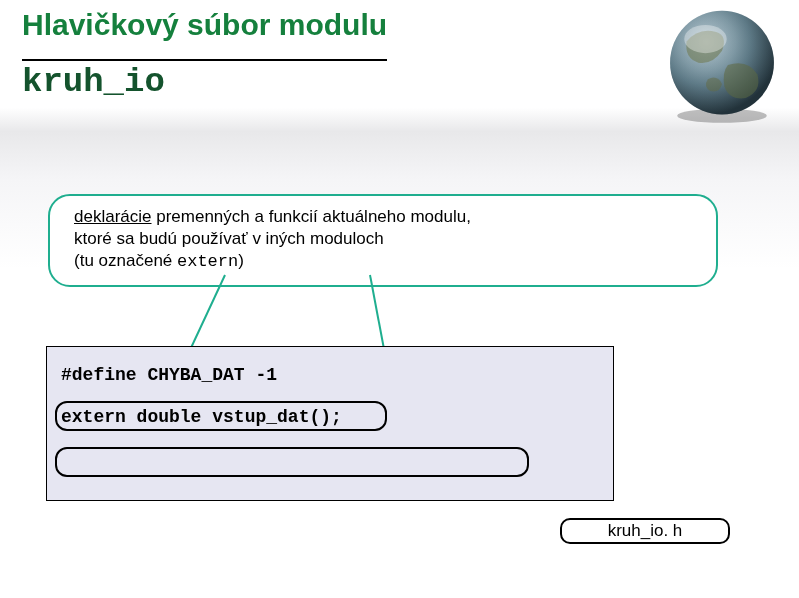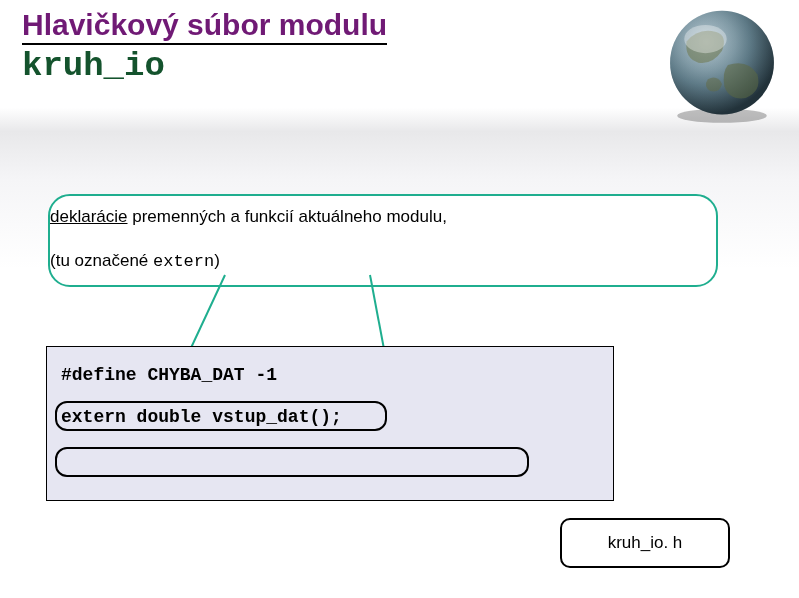--- a/index.html
+++ b/index.html
@@ -12,24 +12,24 @@
     overflow: hidden;
   }
   .title-block {
     position: absolute;
     top: 8px;
     left: 22px;
   }
   .title-line1 {
     font-size: 30px;
     font-weight: bold;
-    color: #701a75;
+    color: #15803d;
     border-bottom: 2px solid #000;
     display: inline-block;
-    padding-bottom: 1px;
+    padding-bottom: 17px;
   }
   .title-line2 {
     font-family: "Courier New", monospace;
     font-size: 34px;
     font-weight: bold;
     color: #14532d;
     margin-top: 2px;
   }
   .globe {
     position: absolute;
@@ -38,21 +38,21 @@
     width: 118px;
     height: 118px;
   }
   .callout {
     position: absolute;
     top: 194px;
     left: 48px;
     width: 670px;
     border: 2px solid #1fae8f;
     border-radius: 22px;
-    padding: 10px 16px 12px 0;
+    padding: 10px 16px 12px 24px;
     background: #fff;
     font-size: 17px;
     line-height: 1.3;
     color: #000;
   }
   .callout .underline { text-decoration: underline; }
   .callout .mono { font-family: "Courier New", monospace; }
   .codebox {
     position: absolute;
     top: 346px;
@@ -74,21 +74,21 @@
     position: absolute;
     border: 2px solid #000;
     border-radius: 12px;
     background: transparent;
   }
   .filebox {
     position: absolute;
     top: 518px;
     left: 560px;
     width: 170px;
-    height: 50px;
+    height: 26px;
     border: 2px solid #000;
     border-radius: 10px;
     background: #fff;
     display: flex;
     align-items: center;
     justify-content: center;
     font-size: 17px;
     color: #000;
   }
   svg.connectors {
@@ -125,21 +125,21 @@
   <circle cx="50" cy="48" r="44" fill="url(#ocean)"></circle>
   <path d="M20,30 Q30,18 45,22 Q55,25 50,38 Q42,50 30,48 Q18,44 20,30 Z" fill="#5a6b4a" opacity="0.85"></path>
   <path d="M55,50 Q72,45 80,58 Q84,72 70,78 Q56,80 52,68 Q50,56 55,50 Z" fill="#4a5a3c" opacity="0.85"></path>
   <path d="M38,62 Q46,58 50,66 Q48,74 40,72 Q34,68 38,62 Z" fill="#4f5e40" opacity="0.8"></path>
   <circle cx="50" cy="48" r="44" fill="url(#gshade)" opacity="0.25"></circle>
   <ellipse cx="36" cy="28" rx="18" ry="12" fill="#ffffff" opacity="0.35"></ellipse>
 </svg>
 
 <div class="callout">
   <span class="underline">deklarácie</span><span> premenných a funkcií aktuálneho modulu,</span><br>
-  <br>
+  <span>ktoré sa budú používať v iných moduloch</span><br>
   <span>(tu označené </span><span class="mono">extern</span><span>)</span>
 </div>
 
 <svg class="connectors">
   <line x1="225" y1="275" x2="162" y2="410" stroke="#1fae8f" stroke-width="2"></line>
   <line x1="370" y1="275" x2="404" y2="455" stroke="#1fae8f" stroke-width="2"></line>
 </svg>
 
 <div class="codebox">
   <div class="code-line" style="top:18px; left:14px;">#define CHYBA_DAT -1</div>

